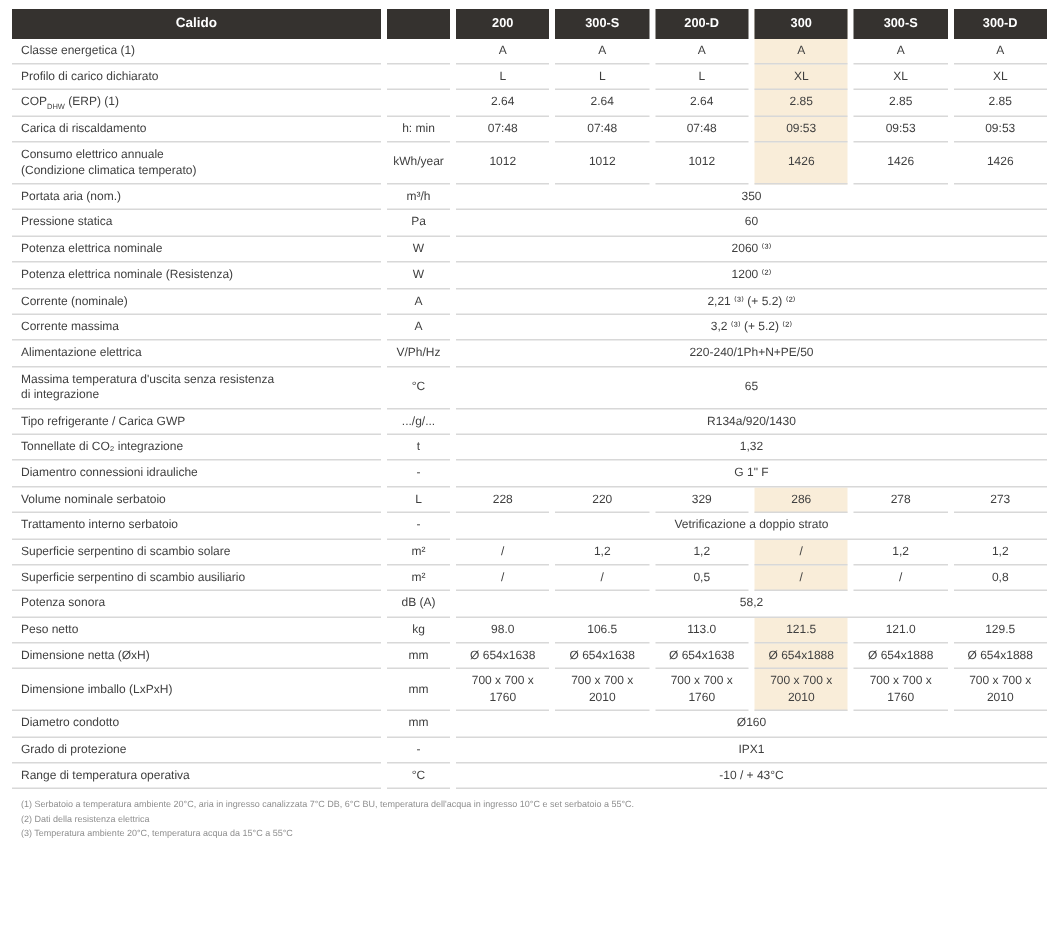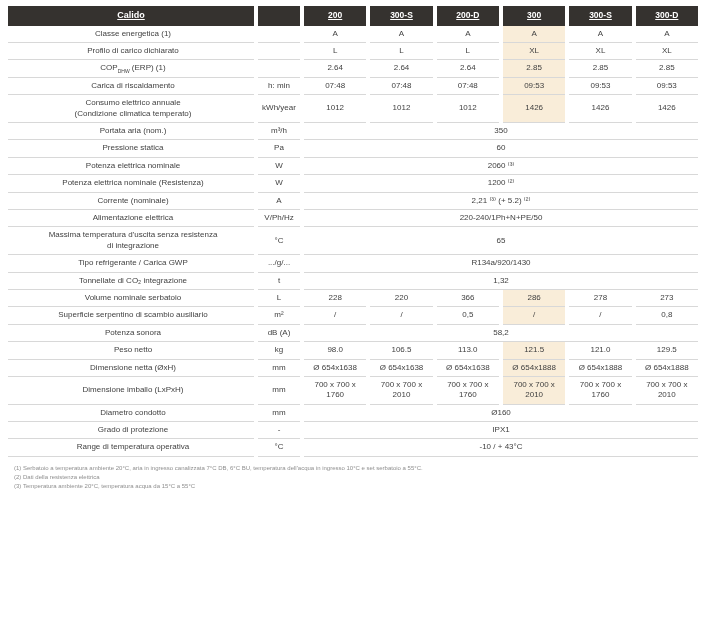--- a/index.html
+++ b/index.html
@@ -27,35 +27,34 @@
     margin:6px 0 0 4px;
   }
   col.hl{background:var(--highlight);}
   thead th{
     background:var(--header-bg);
     color:var(--header-text);
     font-weight:bold;
     font-size:8.5px;
     padding:4px 2px;
     line-height:1.3;
-    text-decoration:underline;
   }
   thead th.title{font-size:9px;}
   tbody td{
     border-bottom:1px solid var(--row-border);
     padding:3px 2px;
     font-size:8px;
     line-height:1.3;
     text-align:center;
     vertical-align:middle;
     white-space:pre-line;
     color:var(--body-text);
   }
   tbody td.label{
-    text-align:center;
+    text-align:left;
     padding-left:6px;
   }
   sub.lsub{
     font-size:5px;
     line-height:0;
   }
   tbody td.footnotes{
     border-bottom:none;
     text-align:left;
     vertical-align:top;
@@ -164,20 +163,25 @@
         <td class="label">Potenza elettrica nominale (Resistenza)</td>
         <td class="unit">W</td>
         <td colspan="6" class="val">1200 ⁽²⁾</td>
       </tr>
       <tr>
         <td class="label">Corrente (nominale)</td>
         <td class="unit">A</td>
         <td colspan="6" class="val">2,21 ⁽³⁾ (+ 5.2) ⁽²⁾</td>
       </tr>
       <tr>
+        <td class="label">Corrente massima</td>
+        <td class="unit">A</td>
+        <td colspan="6" class="val">3,2 ⁽³⁾ (+ 5.2) ⁽²⁾</td>
+      </tr>
+      <tr>
         <td class="label">Alimentazione elettrica</td>
         <td class="unit">V/Ph/Hz</td>
         <td colspan="6" class="val">220-240/1Ph+N+PE/50</td>
       </tr>
       <tr>
         <td class="label">Massima temperatura d'uscita senza resistenza
 di integrazione</td>
         <td class="unit">°C</td>
         <td colspan="6" class="val">65</td>
       </tr>
@@ -185,28 +189,48 @@
         <td class="label">Tipo refrigerante / Carica GWP</td>
         <td class="unit">.../g/...</td>
         <td colspan="6" class="val">R134a/920/1430</td>
       </tr>
       <tr>
         <td class="label">Tonnellate di CO₂ integrazione</td>
         <td class="unit">t</td>
         <td colspan="6" class="val">1,32</td>
       </tr>
       <tr>
+        <td class="label">Diamentro connessioni idrauliche</td>
+        <td class="unit">-</td>
+        <td colspan="6" class="val">G 1" F</td>
+      </tr>
+      <tr>
         <td class="label">Volume nominale serbatoio</td>
         <td class="unit">L</td>
         <td class="val">228</td>
         <td class="val">220</td>
-        <td class="val">366</td>
+        <td class="val">329</td>
         <td class="val">286</td>
         <td class="val">278</td>
         <td class="val">273</td>
+      </tr>
+      <tr>
+        <td class="label">Trattamento interno serbatoio</td>
+        <td class="unit">-</td>
+        <td colspan="6" class="val">Vetrificazione a doppio strato</td>
+      </tr>
+      <tr>
+        <td class="label">Superficie serpentino di scambio solare</td>
+        <td class="unit">m²</td>
+        <td class="val">/</td>
+        <td class="val">1,2</td>
+        <td class="val">1,2</td>
+        <td class="val">/</td>
+        <td class="val">1,2</td>
+        <td class="val">1,2</td>
       </tr>
       <tr>
         <td class="label">Superficie serpentino di scambio ausiliario</td>
         <td class="unit">m²</td>
         <td class="val">/</td>
         <td class="val">/</td>
         <td class="val">0,5</td>
         <td class="val">/</td>
         <td class="val">/</td>
         <td class="val">0,8</td>

